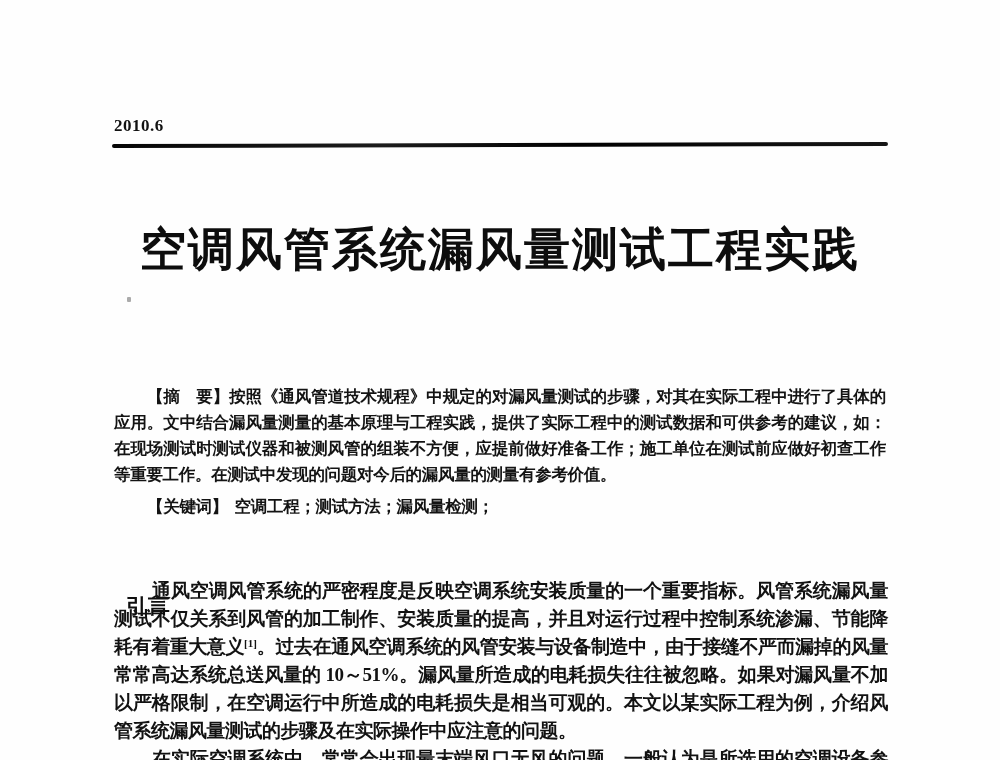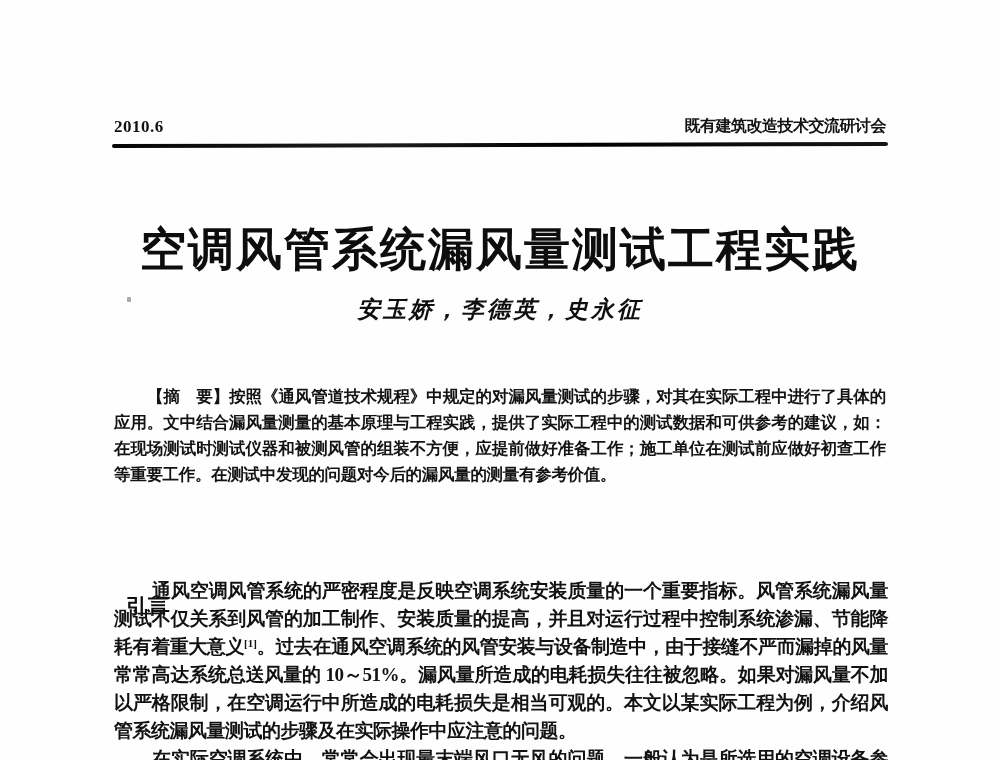--- a/index.html
+++ b/index.html
@@ -170,32 +170,31 @@
     border-radius: 1px;
   }
 </style>
 </head>
 <body>
 
 <div class="page">
 
   <div class="running-header">
     <span class="header-left">2010.6</span>
-    <span class="header-right">既有建筑改造技术交流研讨会</span>
   </div>
   <div class="header-rule"></div>
 
   <h1 class="paper-title">空调风管系统漏风量测试工程实践</h1>
 
   <div class="scan-speck"></div>
 
-  <div class="authors-line">安玉娇，李德英，史永征</div>
 
   <p class="abstract-para"><span>【摘　要】</span><span>按照《通风管道技术规程》中规定的对漏风量测试的步骤，对其在实际工程中进行了具体的应用。文中结合漏风量测量的基本原理与工程实践，提供了实际工程中的测试数据和可供参考的建议，如：在现场测试时测试仪器和被测风管的组装不方便，应提前做好准备工作；施工单位在测试前应做好初查工作等重要工作。在测试中发现的问题对今后的漏风量的测量有参考价值。</span></p>
 
+  <p class="keywords-para"><span>【关键词】</span><span class="keywords-text">空调工程；测试方法；漏风量检测；</span></p>
 
   <h2 class="section-heading">引言</h2>
 
   <div class="body-text">
     <p><span>通风空调风管系统的严密程度是反映空调系统安装质量的一个重要指标。风管系统漏风量测试不仅关系到风管的加工制作、安装质量的提高，并且对运行过程中控制系统渗漏、节能降耗有着重大意义</span><sup class="cite">[1]</sup><span>。过去在通风空调系统的风管安装与设备制造中，由于接缝不严而漏掉的风量常常高达系统总送风量的 10～51%。漏风量所造成的电耗损失往往被忽略。如果对漏风量不加以严格限制，在空调运行中所造成的电耗损失是相当可观的。本文以某实际工程为例，介绍风管系统漏风量测试的步骤及在实际操作中应注意的问题。</span></p>
     <p>在实际空调系统中，常常会出现最末端风口无风的问题，一般认为是所选用的空调设备参数小</p>
   </div>
 
 </div>
 

